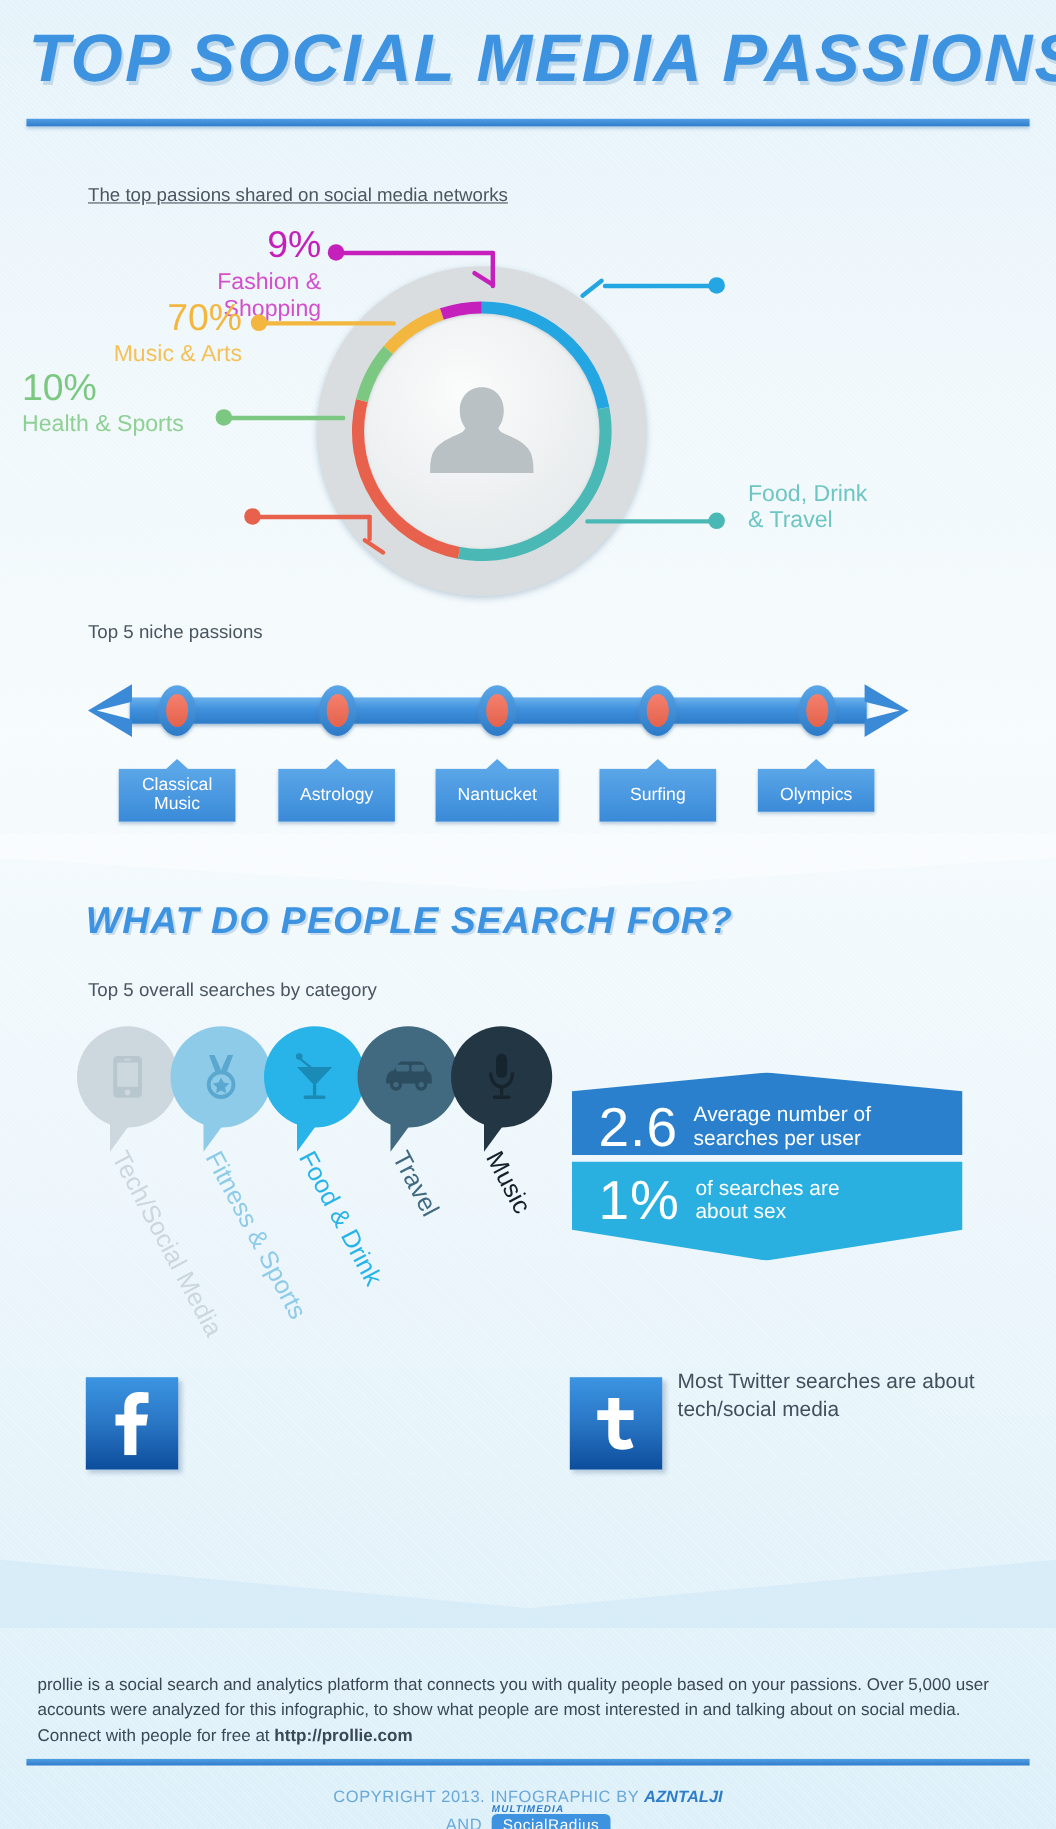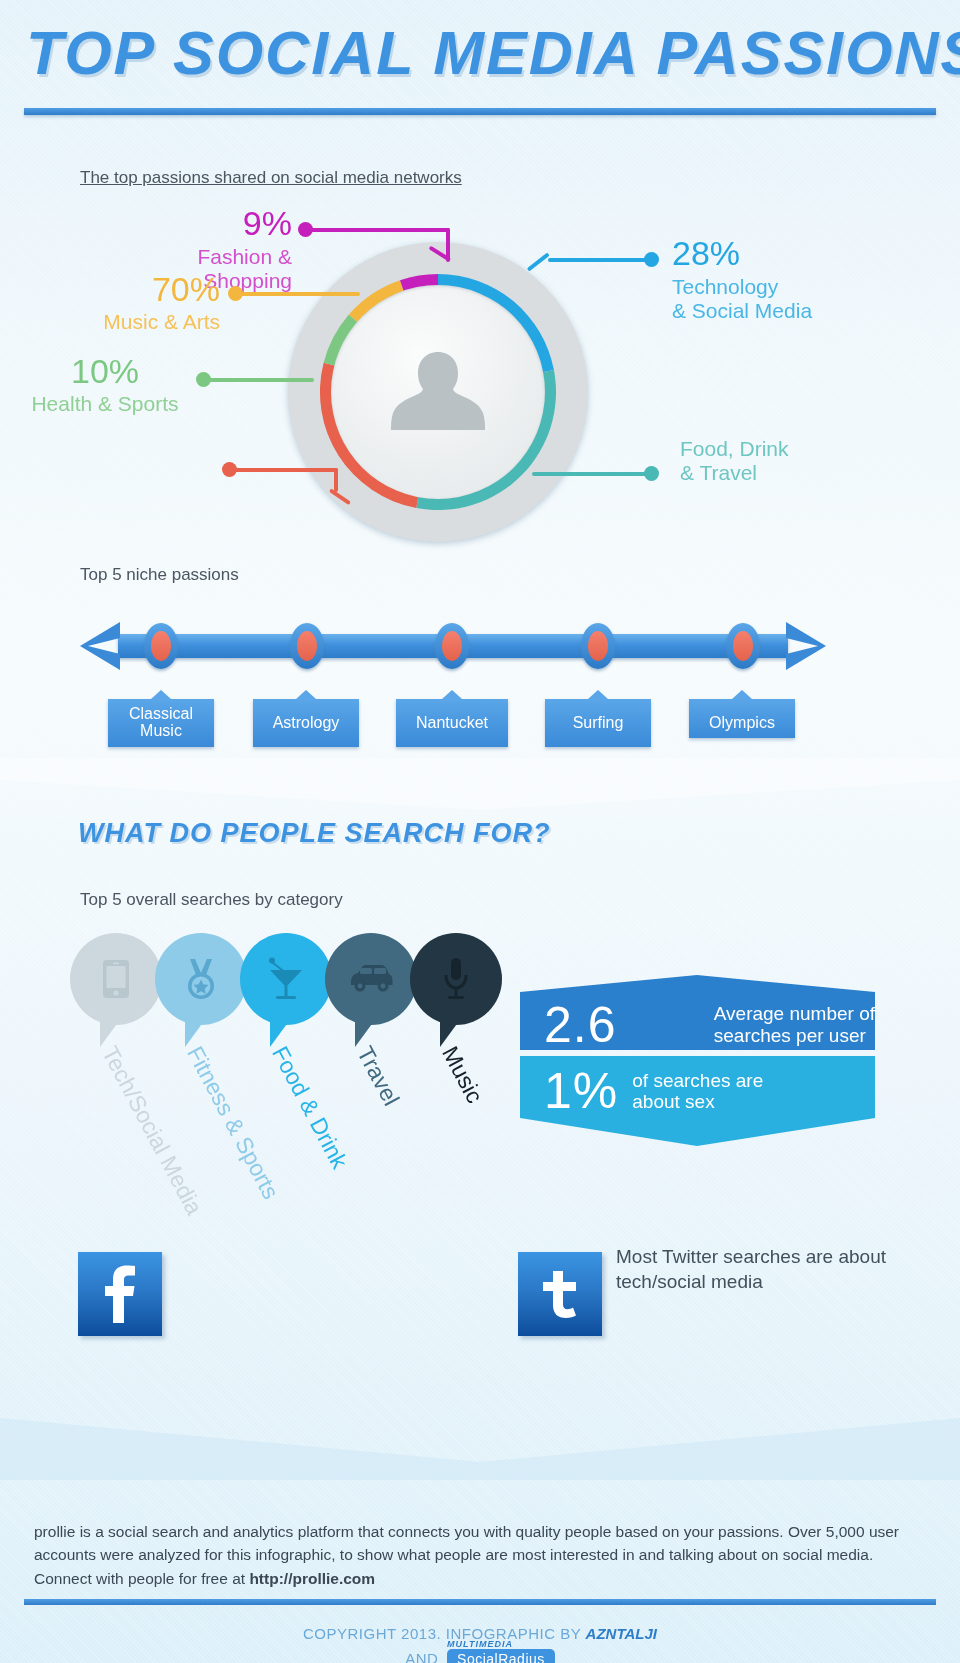--- a/index.html
+++ b/index.html
@@ -92,21 +92,21 @@
   }
   .tl-label:before{
     content:"";position:absolute;left:50%;top:-9px;margin-left:-10px;
     border-left:10px solid transparent;border-right:10px solid transparent;
     border-bottom:9px solid #5aa6e8;
   }
 
   
   .sec2-title{
     position:absolute;left:78px;top:818px;
-    font-size:27px;font-weight:bold;font-style:italic;letter-spacing:1px;
+    font-size:34px;font-weight:bold;font-style:italic;letter-spacing:1px;
     color:#3d93e0;text-shadow:2px 2px 0 rgba(125,170,205,.35);
   }
   .band{position:absolute;left:0;width:960px;pointer-events:none;}
 
   
   .bubble{position:absolute;width:92px;height:92px;border-radius:50%;
           display:flex;align-items:center;justify-content:center;}
   .bubble:after{
     content:"";position:absolute;left:30px;bottom:-22px;
     border-left:0 solid transparent;border-right:22px solid transparent;
@@ -206,41 +206,36 @@
   </div>
   <div style="position:absolute;left:48px;top:272px;text-align:right;width:172px;">
     <div class="pct" style="color:#f3b73f;">70%</div>
     <div class="pname" style="color:#f5c158;margin-top:4px;">Music &amp; Arts</div>
   </div>
 
   <div class="leader" style="left:196px;top:378px;width:118px;height:8px;">
     <div class="h" style="left:6px;top:0;width:112px;background:#7cc882;"></div>
     <div class="dot" style="left:0;top:-6px;background:#7cc882;"></div>
   </div>
-  <div style="position:absolute;left:20px;top:354px;text-align:center;width:170px;">
+  <div style="position:absolute;left:20px;top:336px;text-align:left;width:170px;">
     <div class="pct" style="color:#7cc882;">10%</div>
     <div class="pname" style="color:#8fd094;margin-top:4px;">Health &amp; Sports</div>
   </div>
 
   <div class="leader" style="left:222px;top:468px;width:140px;height:42px;">
     <div class="h" style="left:6px;top:0;width:110px;background:#e8614c;"></div>
     <div class="v" style="left:112px;top:0;height:24px;background:#e8614c;"></div>
     <div class="h" style="left:108px;top:20px;width:24px;background:#e8614c;transform:rotate(34deg);transform-origin:left center;"></div>
     <div class="dot" style="left:0;top:-6px;background:#e8614c;"></div>
   </div>
 
   <div class="leader" style="left:528px;top:232px;width:126px;height:40px;">
     <div class="h" style="left:20px;top:26px;width:108px;background:#23a6e2;"></div>
     <div class="h" style="left:0px;top:36px;width:26px;background:#23a6e2;transform:rotate(-38deg);transform-origin:left center;"></div>
     <div class="dot" style="left:116px;top:20px;background:#23a6e2;"></div>
-  </div>
-  <div style="position:absolute;left:672px;top:236px;width:250px;">
-    <div class="pct" style="color:#23a6e2;">28%</div>
-    <div class="pname" style="color:#4ab6e6;margin-top:5px;white-space:pre-line;">Technology
-&amp; Social Media</div>
   </div>
 
   <div class="leader" style="left:532px;top:468px;width:130px;height:14px;">
     <div class="h" style="left:0px;top:4px;width:116px;background:#4ab8b5;"></div>
     <div class="dot" style="left:112px;top:-2px;background:#4ab8b5;"></div>
   </div>
   <div style="position:absolute;left:680px;top:432px;width:250px;">
     <div class="pname" style="color:#6ec6c3;margin-top:5px;white-space:pre-line;">Food, Drink
 &amp; Travel</div>
   </div>
@@ -349,21 +344,21 @@
   <div class="diag-label" style="left:120px;top:1042px;color:#cbd6dd;">Tech/Social Media</div>
   <div class="diag-label" style="left:205px;top:1042px;color:#8ecbe8;">Fitness &amp; Sports</div>
   <div class="diag-label" style="left:290px;top:1042px;color:#28b4e8;">Food &amp; Drink</div>
   <div class="diag-label" style="left:375px;top:1042px;color:#41697f;">Travel</div>
   <div class="diag-label" style="left:460px;top:1042px;color:#14202a;">Music</div>
 
   <div class="stat" style="left:520px;top:975px;width:355px;height:75px;">
     <svg style="position:absolute;left:0;top:0;" width="355" height="75" viewBox="0 0 355 75" preserveAspectRatio="none">
       <path d="M0 17 L177 0 L355 17 L355 75 L0 75 Z" fill="#2b80cd"></path>
     </svg>
-    <div class="body" style="padding-top:12px;justify-content:space-between;">
+    <div class="body" style="padding-top:12px;">
       <span class="big">2.6</span>
       <span class="txt" style="white-space:pre-line;">Average number of
 searches per user</span>
     </div>
   </div>
 
   <div class="stat" style="left:520px;top:1056px;width:355px;height:90px;">
     <svg style="position:absolute;left:0;top:0;" width="355" height="90" viewBox="0 0 355 90" preserveAspectRatio="none">
       <path d="M0 0 L355 0 L355 62 L177 90 L0 62 Z" fill="#29b0e0"></path>
     </svg>

